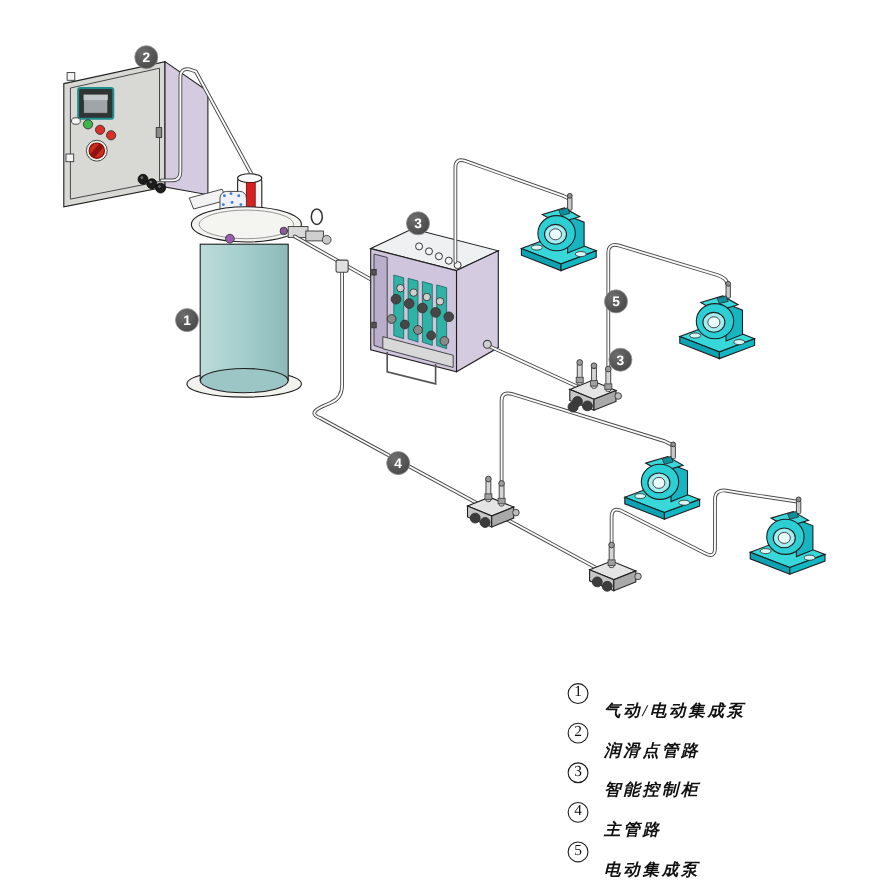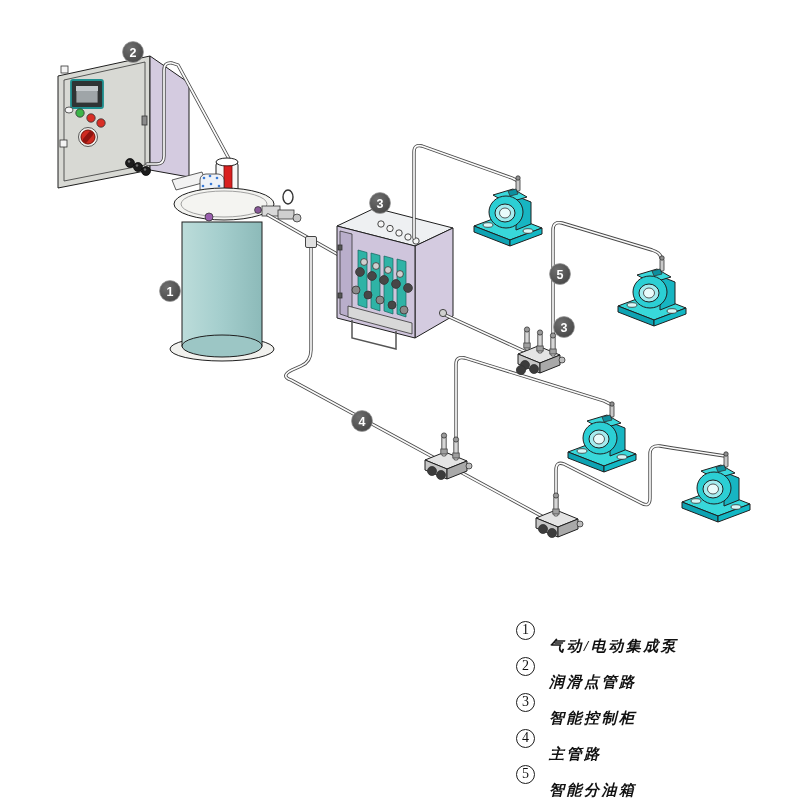--- a/index.html
+++ b/index.html
@@ -266,16 +266,16 @@
   <div class="legend-row">
     <span class="legend-num">3</span>
     <span class="legend-label">智能控制柜</span>
   </div>
   <div class="legend-row">
     <span class="legend-num">4</span>
     <span class="legend-label">主管路</span>
   </div>
   <div class="legend-row">
     <span class="legend-num">5</span>
-    <span class="legend-label">智能分油箱</span>
+    <span class="legend-label">电动集成泵</span>
   </div>
 </div>
 </div>
 
 </body></html>

